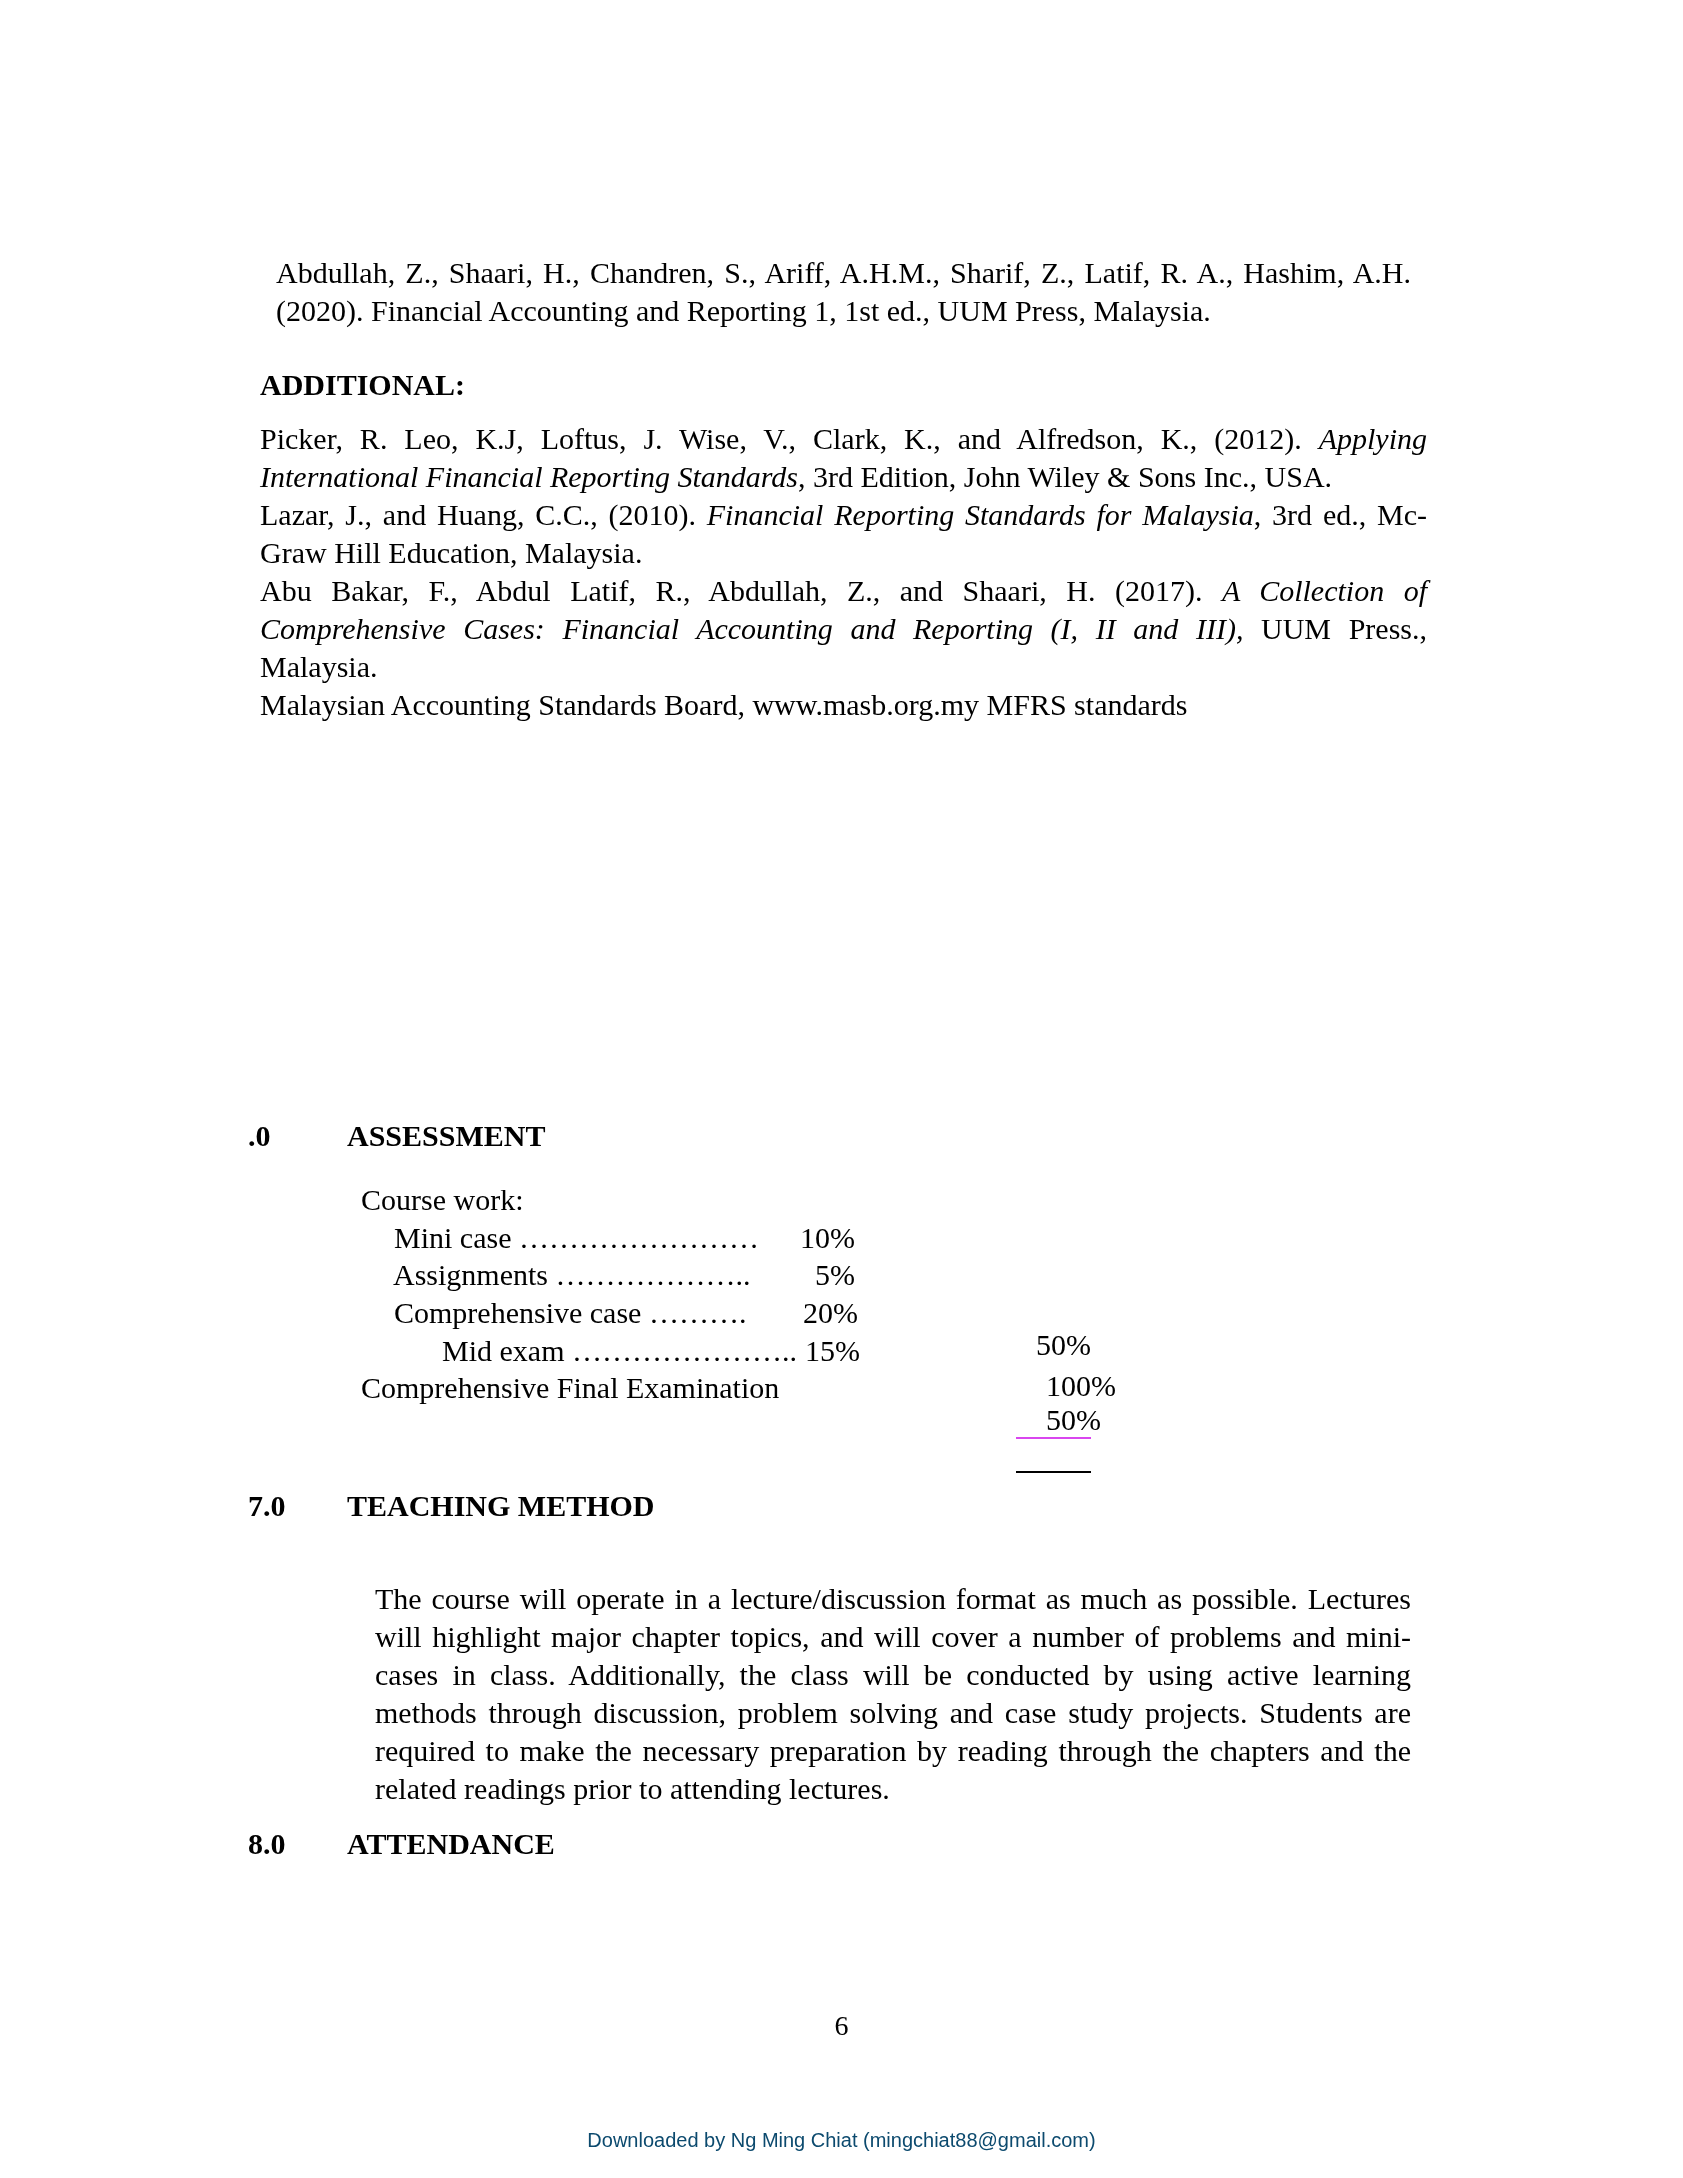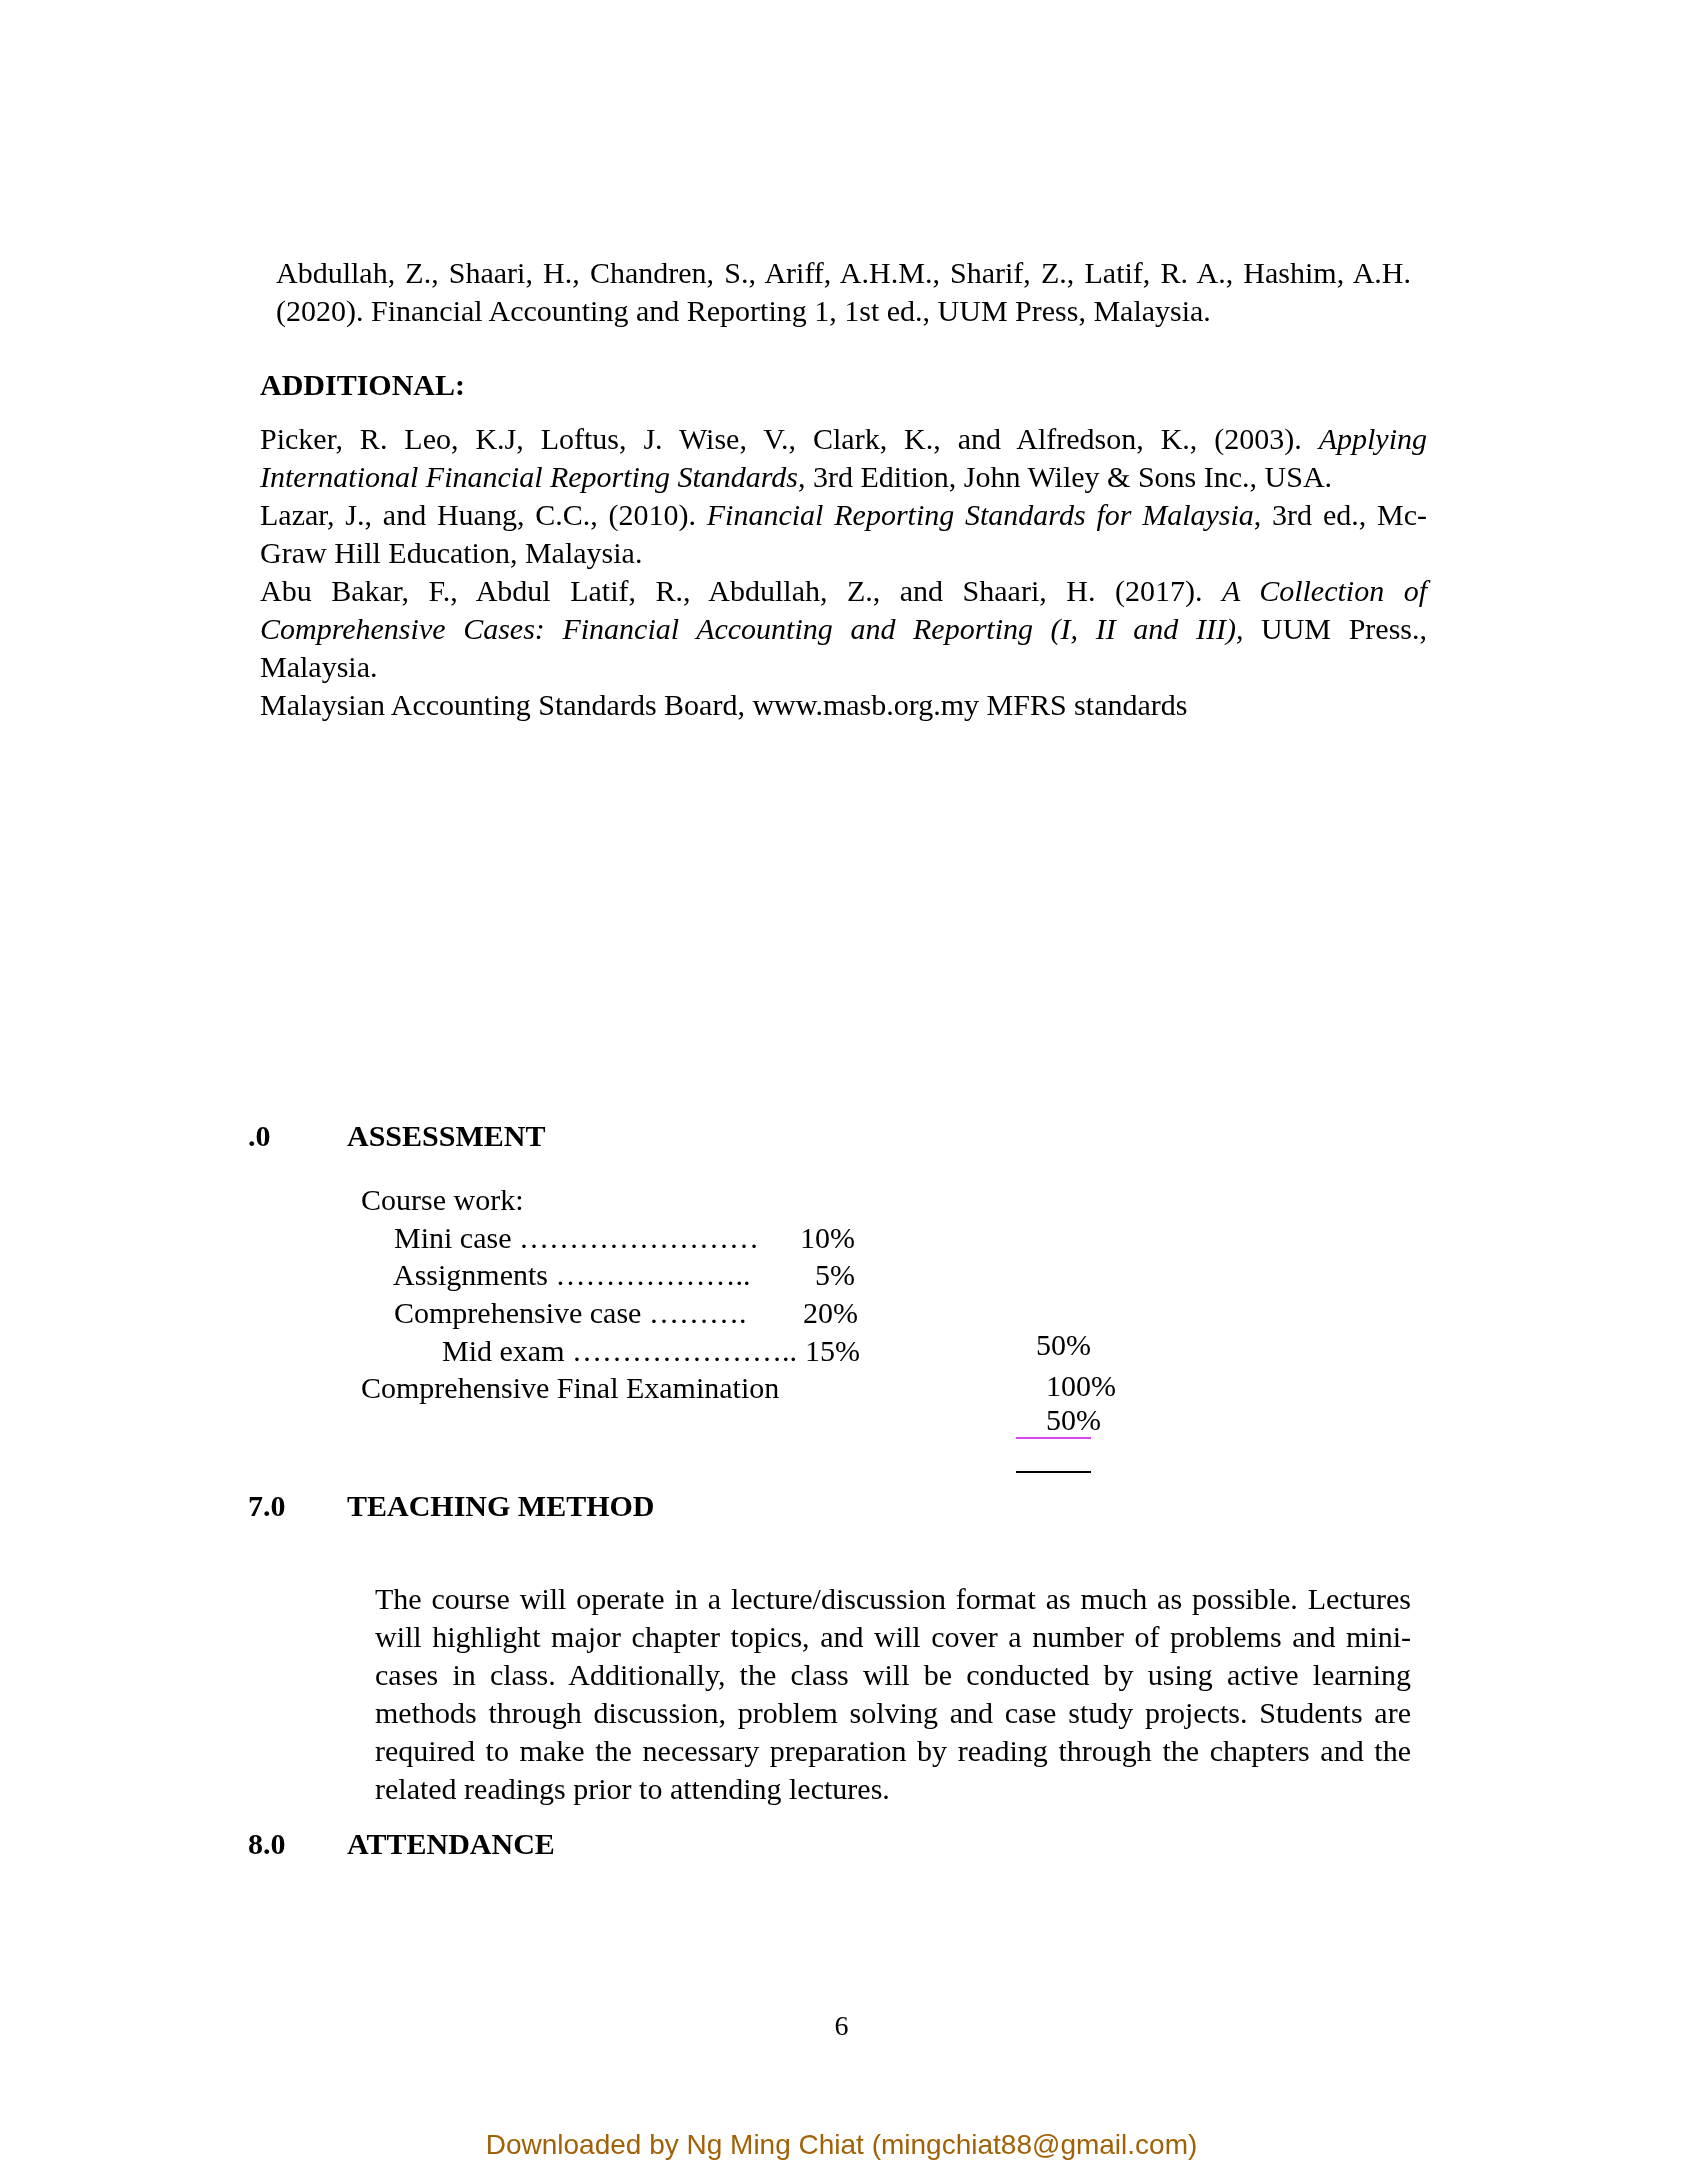--- a/index.html
+++ b/index.html
@@ -12,34 +12,34 @@
   i, .it { font-style: italic; }
   .ref { margin: 0; }
   .notes { line-height: 44px; }
   .heading { position: absolute; font-size: 30px; font-weight: bold; line-height: 38px; }
   .hnum { position: absolute; }
   .htitle { position: absolute; white-space: nowrap; }
   .arow { position: absolute; font-size: 30px; line-height: 38px; white-space: pre; }
   .acell-r { position: absolute; font-size: 30px; line-height: 38px; text-align: right; white-space: pre; }
   .pnum { position: absolute; left: 0; width: 1683px; text-align: center; font-size: 28px; top: 2010px; }
   .footer { position: absolute; left: 0; width: 1683px; text-align: center; top: 2129px;
-            font-family: "Liberation Sans", "DejaVu Sans", sans-serif; font-size: 28px; color: #a16207; }
+            font-family: "Liberation Sans", "DejaVu Sans", sans-serif; font-size: 20px; color: #0c4a6e; }
 </style>
 </head>
 <body>
 
 <div class="blk just" style="left:260px; top:238px; width:1167px;">
   <p class="para">Abdullah, Z., Shaari, H., Chandren, S., Ariff, A.H.M., Sharif, Z., Latif, R. A., Hashim, A.H. (2020). Financial Accounting and Reporting 1, 1st ed., UUM Press, Malaysia.</p>
 </div>
 
 <div class="blk bold" style="left:260px; top:366px;">ADDITIONAL:</div>
 
 <div class="blk just" style="left:260px; top:420px; width:1167px;">
   <p class="ref">
-    <span>Picker, R. Leo, K.J, Loftus, J. Wise, V., Clark, K., and Alfredson, K., (2003). </span><i>Applying International Financial Reporting Standards</i><span>, 3rd Edition, John Wiley &amp; Sons Inc., USA.</span>
+    <span>Picker, R. Leo, K.J, Loftus, J. Wise, V., Clark, K., and Alfredson, K., (2012). </span><i>Applying International Financial Reporting Standards</i><span>, 3rd Edition, John Wiley &amp; Sons Inc., USA.</span>
   </p>
   <p class="ref">
     <span>Lazar, J., and Huang, C.C., (2010). </span><i>Financial Reporting Standards for Malaysia</i><span>, 3rd ed., Mc-Graw Hill Education, Malaysia.</span>
   </p>
   <p class="ref">
     <span>Abu Bakar, F., Abdul Latif, R., Abdullah, Z., and Shaari, H. (2017). </span><i>A Collection of Comprehensive Cases: Financial Accounting and Reporting (I, II and III),</i><span> UUM Press., Malaysia.</span>
   </p>
   <p class="ref" style="text-align:left;">
     <span>Malaysian Accounting Standards Board, www.masb.org.my  MFRS standards</span>
   </p>

